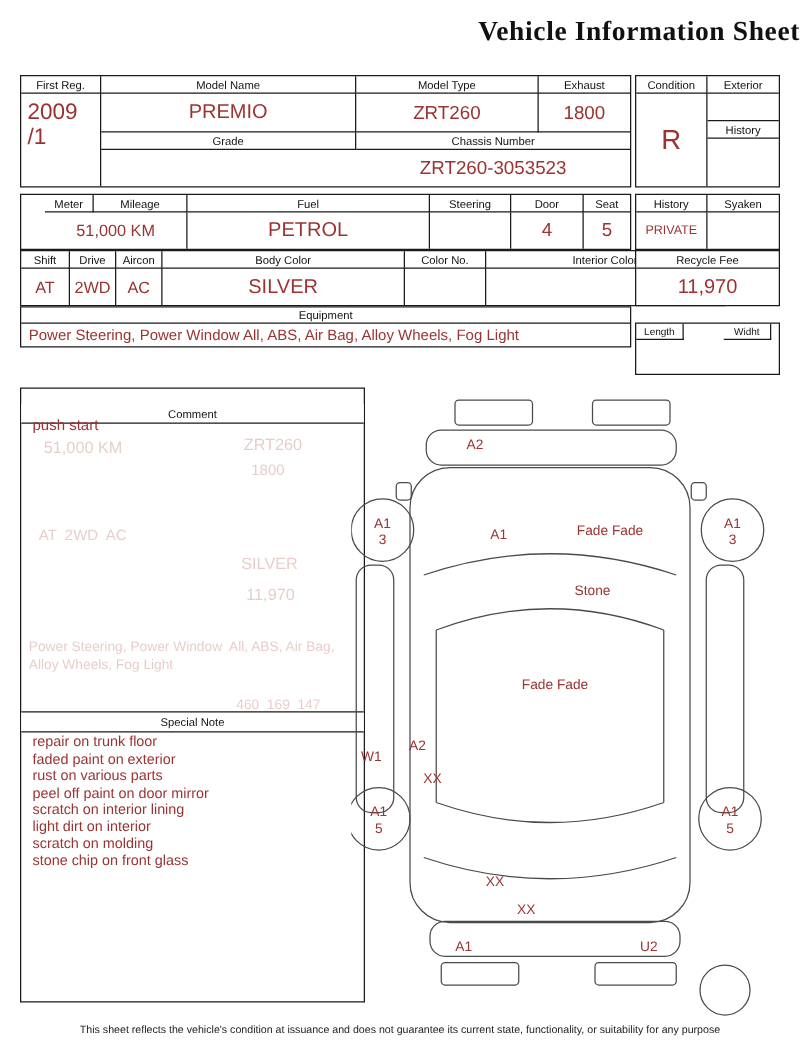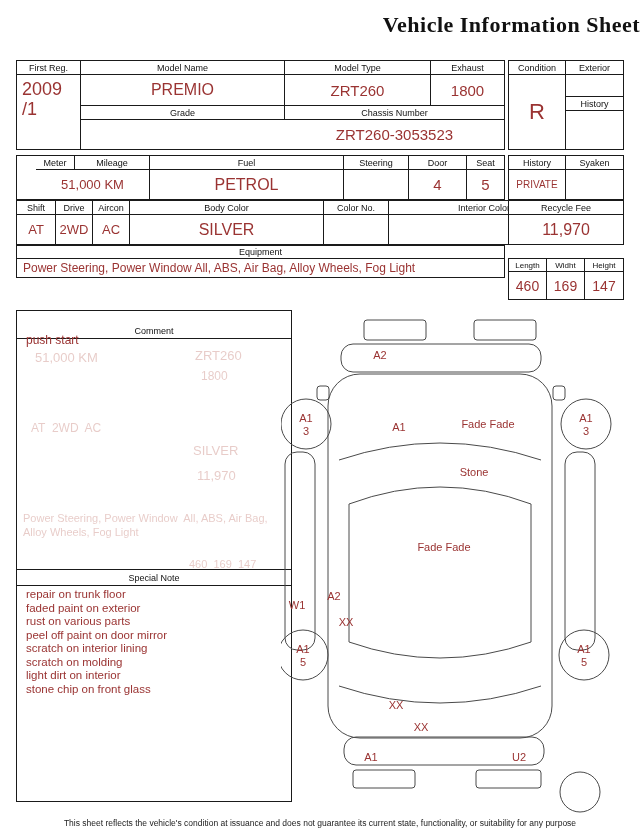--- a/index.html
+++ b/index.html
@@ -24,21 +24,21 @@
           grid-template-columns:57px auto;grid-template-rows:14px 22px 14px auto;}
   .b-left{left:16px;top:155px;width:489px;height:45px;
           grid-template-columns:39px 75px 194px 65px 58px auto;grid-template-rows:14px auto;padding-left:19px;}
   .b-right{left:508px;top:155px;width:116px;height:45px;
           grid-template-columns:57px auto;grid-template-rows:14px auto;}
   .c-left{left:16px;top:200px;width:564px;height:45px;
           grid-template-columns:39px 37px 37px 194px 65px auto;grid-template-rows:14px auto;}
   .c-right{left:508px;top:200px;width:116px;height:45px;grid-template-rows:14px auto;}
   .d-left{left:16px;top:245px;width:489px;height:33px;grid-template-rows:13px auto;}
   .d-right{left:508px;top:258px;width:116px;height:42px;
-          grid-template-columns:38px 38px auto;grid-template-rows:13px auto;}
+          grid-template-columns:38px 38px auto;grid-template-rows:13px auto;gap:32px;}
 
   .firstreg{flex-direction:column;align-items:flex-start;justify-content:flex-start;
             padding:4px 16px 0 5px;line-height:20px;}
 
   .comment-panel{position:absolute;left:16px;top:310px;width:274px;height:490px;
             border:1px solid var(--line);background:#fff;}
   .panel-head{position:absolute;left:0;right:0;height:15px;display:flex;align-items:center;
             justify-content:center;font-size:9px;background:#fff;}
   .comment-head{top:12px;border-bottom:1px solid var(--line);}
   .special-head{top:258px;border-top:1px solid var(--line);border-bottom:1px solid var(--line);}
@@ -160,22 +160,22 @@
         <div class="ghost" style="left: 6px; top: 200px; width: 256px; font-size: 11px;">Power Steering, Power Window  All, ABS, Air Bag, Alloy Wheels, Fog Light</div>
         <div class="ghost" style="left: 172px; top: 246px; font-size: 11px;">460  169  147</div>
       </div>
     <div class="panel-head special-head">Special Note</div>
     <div class="notes">
         <div class="note-line">repair on trunk floor</div>
         <div class="note-line">faded paint on exterior</div>
         <div class="note-line">rust on various parts</div>
         <div class="note-line">peel off paint on door mirror</div>
         <div class="note-line">scratch on interior lining</div>
+        <div class="note-line">light dirt on interior</div>
         <div class="note-line">scratch on molding</div>
-        <div class="note-line">light dirt on interior</div>
         <div class="note-line">stone chip on front glass</div>
       </div>
   </div>
 
   <div class="diagram">
     <svg width="350" height="505" viewBox="0 0 350 505">
       <g class="car-shape">
         <rect x="83" y="8" width="62" height="20" rx="3"></rect>
         <rect x="193" y="8" width="62" height="20" rx="3"></rect>
         <rect x="60" y="32" width="200" height="28" rx="12"></rect>

